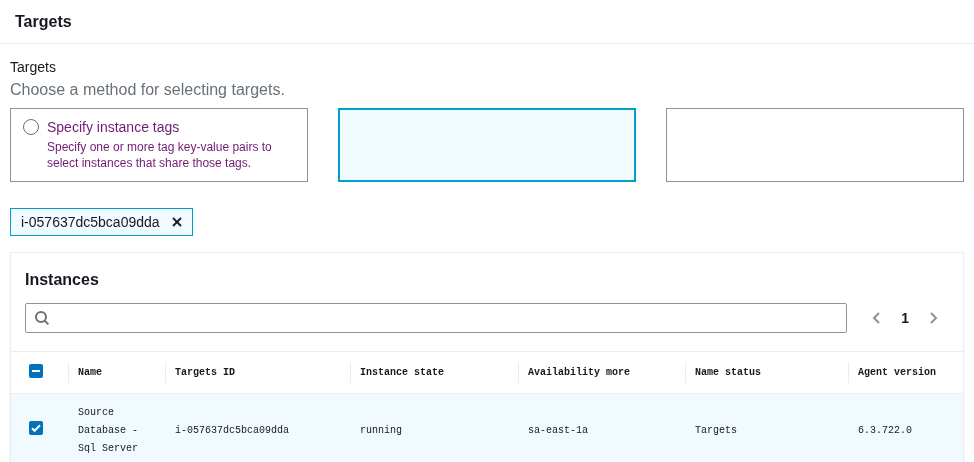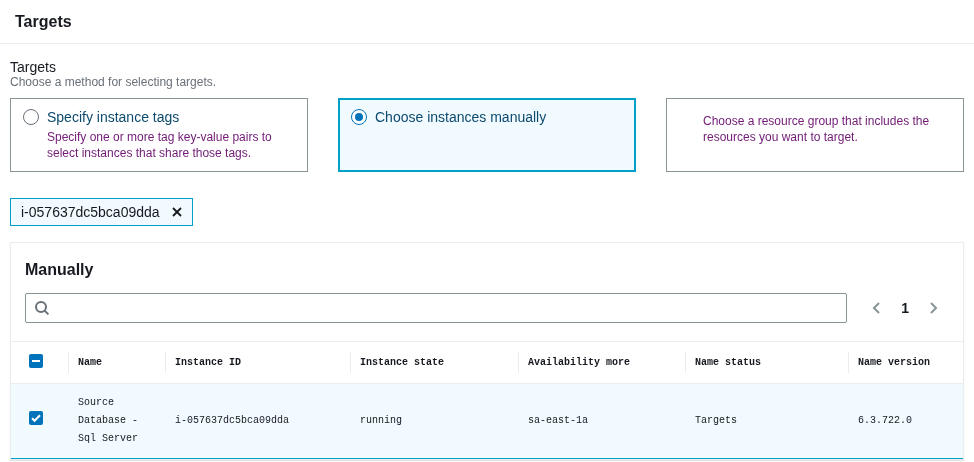--- a/index.html
+++ b/index.html
@@ -16,21 +16,21 @@
     padding: 13px 15px 12px;
     border-bottom: 1px solid #eaeded;
     font-size: 16px;
     font-weight: 700;
   }
 
   .content { padding: 0 10px; }
 
   
   .section-label { margin-top: 15px; font-size: 14px; color: #16191f; }
-  .section-desc { margin-top: 0; font-size: 12px; color: #687078; }
+  .section-desc { margin-top: 6px; font-size: 16px; color: #687078; }
 
   .cards { display: flex; gap: 30px; margin-top: 9px; }
   .card {
     flex: 1;
     border: 1px solid #879596;
     background: #ffffff;
     padding: 10px 12px;
     min-height: 72px;
     cursor: pointer;
   }
@@ -47,21 +47,21 @@
     background: #fff;
     position: relative;
   }
   .card.selected .radio { border-color: #0073bb; }
   .card.selected .radio::after {
     content: '';
     position: absolute; inset: 3px;
     border-radius: 50%;
     background: #0073bb;
   }
-  .card-label { font-size: 14px; color: #0c4a6e; }
+  .card-label { font-size: 14px; color: #701a75; }
   .card-desc {
     margin: 4px 0 0 24px;
     font-size: 12px;
     line-height: 1.35;
     color: #701a75;
   }
 
   
   .token-row { margin-top: 26px; }
   .token {
@@ -155,45 +155,40 @@
   <div class="cards">
     <div class="card">
       <div class="card-head">
         <span class="radio"></span>
         <span class="card-label">Specify instance tags</span>
       </div>
       <div class="card-desc">Specify one or more tag key-value pairs to select instances that share those tags.</div>
     </div>
 
     <div class="card selected">
-      <div class="card-head">
-        <span class="radio"></span>
-        <span class="card-label">Choose instances manually</span>
-      </div>
     </div>
 
     <div class="card">
-      <div class="card-desc">Choose a resource group that includes the resources you want to target.</div>
     </div>
   </div>
 
   <div class="token-row">
     <span class="token">
       <span>i-057637dc5bca09dda</span>
       <button class="token-close" title="Remove">
         <svg width="14" height="14" viewBox="0 0 14 14">
           <line x1="3" y1="3" x2="11" y2="11" stroke="#16191f" stroke-width="1.8"></line>
           <line x1="11" y1="3" x2="3" y2="11" stroke="#16191f" stroke-width="1.8"></line>
         </svg>
       </button>
     </span>
   </div>
 
   <div class="panel">
-    <div class="panel-title">Manually</div>
+    <div class="panel-title">Instances</div>
 
     <div class="toolbar">
       <div class="search">
         <span class="search-icon">
           <svg width="16" height="16" viewBox="0 0 16 16">
             <circle cx="7" cy="7" r="5" fill="none" stroke="#687078" stroke-width="2"></circle>
             <line x1="10.6" y1="10.6" x2="14.4" y2="14.4" stroke="#687078" stroke-width="2"></line>
           </svg>
         </span>
         <input type="text" placeholder="" style="">
@@ -226,25 +221,25 @@
       <thead>
         <tr>
           <th class="col-cb">
             <span class="cb">
               <svg width="14" height="14" viewBox="0 0 14 14">
                   <rect x="3" y="6" width="8" height="2" fill="#ffffff"></rect>
                 </svg>
             </span>
           </th>
           <th>Name</th>
-          <th>Instance ID</th>
+          <th>Targets ID</th>
           <th>Instance state</th>
           <th>Availability more</th>
           <th>Name status</th>
-          <th>Name version</th>
+          <th>Agent version</th>
         </tr>
       </thead>
       <tbody>
         <tr class="selected">
           <td class="col-cb">
             <span class="cb">
               <svg width="14" height="14" viewBox="0 0 14 14">
                 <path d="M3 7.2l2.6 2.6L11 4.2" fill="none" stroke="#ffffff" stroke-width="2"></path>
               </svg>
             </span>

